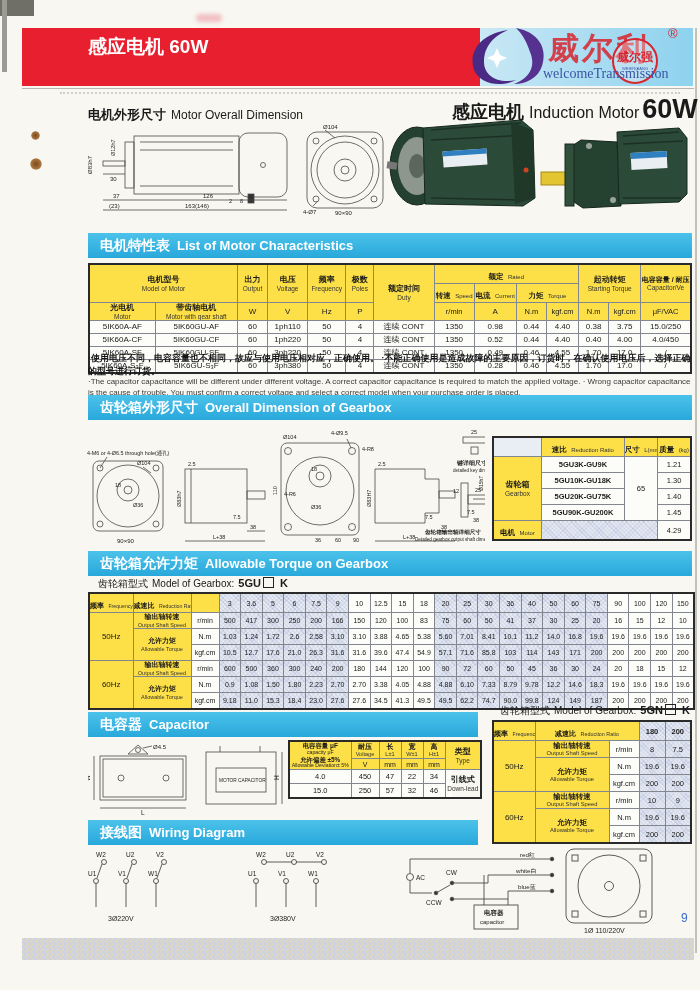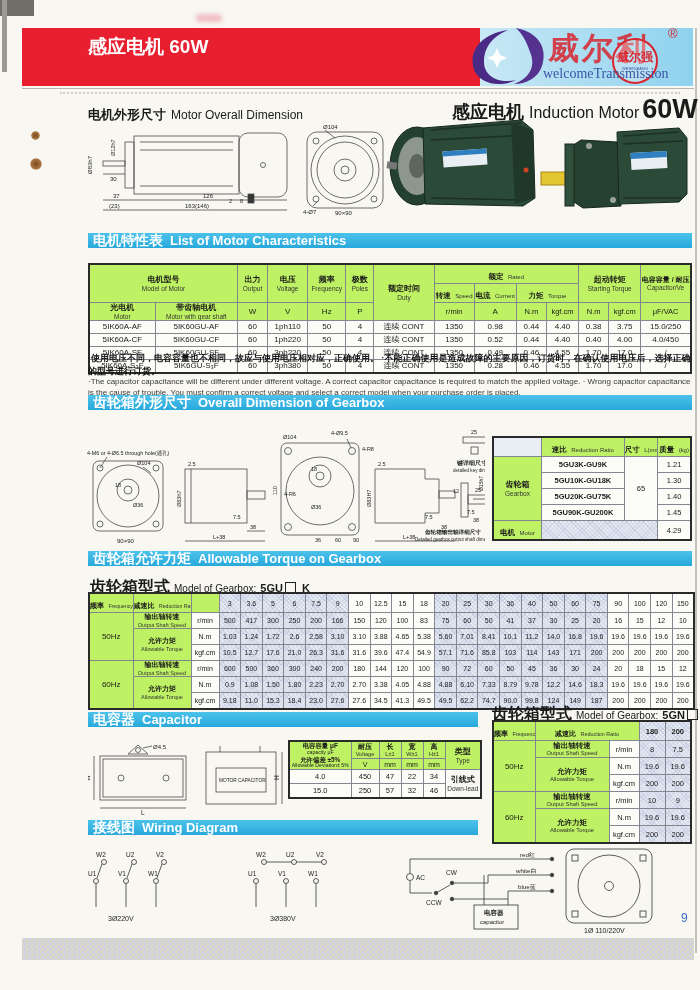--- a/index.html
+++ b/index.html
@@ -1,32 +1,32 @@
 <!DOCTYPE html>
 <html><head>
 <meta charset="utf-8">
 <style>
   html,body{margin:0;padding:0;background:#e9e9e4;}
   #page{position:relative;width:700px;height:990px;background:#f8f7f1;overflow:hidden;
         font-family:"Liberation Sans",sans-serif;color:#1a1a1a;}
   .abs{position:absolute;}
   
-  .bar{position:absolute;height:15px;background:linear-gradient(180deg,#4cc2ea,#28a8db);
-       color:#fff;display:flex;align-items:center;padding-left:5px;box-sizing:border-box;}
+  .bar{position:absolute;height:25px;background:linear-gradient(180deg,#4cc2ea,#28a8db);
+       color:#fff;display:flex;align-items:center;padding-left:12px;box-sizing:border-box;}
   .bar .bzh{font-weight:bold;font-size:14px;}
   .bar .ben{font-size:13px;margin-left:7px;font-weight:bold;}
   
   .h-zh{font-weight:bold;font-size:13px;}
   .h-en{font-size:12px;margin-left:5px;}
   
   .tbl{position:absolute;background:#fcfcf9;}
   .tbl table{border-collapse:collapse;table-layout:fixed;width:100%;border:2px solid #2a2a2a;}
   .tbl td,.tbl th{border:1px solid #82868f;padding:0;text-align:center;vertical-align:middle;
        font-weight:normal;overflow:hidden;white-space:nowrap;}
-  .tbl th{background:#bef264;}
+  .tbl th{background:#fde047;}
   .zh{display:block;font-weight:bold;font-size:8px;line-height:1.2;}
   .en{display:block;font-size:6.5px;line-height:1.1;color:#333;}
   .izh{font-weight:bold;font-size:7.5px;}
   .ien{font-size:6px;color:#333;}
   .hatch{background-color:#e9edf4 !important;
     background-image:repeating-linear-gradient(45deg,rgba(95,115,175,.22) 0 1px,transparent 1px 3px),
                      repeating-linear-gradient(-45deg,rgba(95,115,175,.15) 0 1px,transparent 1px 3px);}
   #char-table td{font-size:8px;height:12px;}
   #char-table .r1 th{height:17px;}
   #char-table .r2 th{height:13px;}
@@ -37,21 +37,21 @@
   #torque-table .en{font-size:5.5px;}
   #gu-table td{font-size:7.5px;height:15px;}
   #gu-table .model{font-weight:bold;font-size:7.5px;}
   #gn-table td{font-size:7.5px;height:16px;}
   #gn-table .zh{font-size:7.5px;}
   #gn-table .en{font-size:5.8px;}
   #cap-table td{font-size:7.5px;height:13px;}
   #cap-table .tiny{display:block;font-size:5.2px;line-height:1.15;color:#222;}
   #cap-table .tinyb{display:block;font-size:6.4px;font-weight:bold;line-height:1.2;}
   .model-line{position:absolute;font-size:11px;}
-  .model-line .mzh{font-weight:bold;font-size:16px;}
+  .model-line .mzh{font-weight:normal;font-size:10px;margin-left:8px;}
   .model-line .men{font-size:10px;margin-left:4px;}
   .model-line .mcode{font-weight:bold;margin-left:4px;}
   .model-box{display:inline-block;width:9px;height:9px;border:1.5px solid #222;margin:0 2px;vertical-align:-1px;}
   .note{font-size:9px;color:#151515;line-height:1.4;}
   .note-en{font-size:8px;color:#3a3a3a;line-height:1.35;}
   svg text{font-family:"Liberation Sans",sans-serif;fill:#1d1d1d;}
   .checker{background-image:conic-gradient(#ccd2e2 90deg,#ddd7c4 90deg 180deg,#ccd2e2 180deg 270deg,#ddd7c4 270deg);
            background-size:5px 5px;}
   .spot{position:absolute;border-radius:50%;background:radial-gradient(circle,#7a4a1e 0%,#a9763f 60%,transparent 75%);}
 </style>

